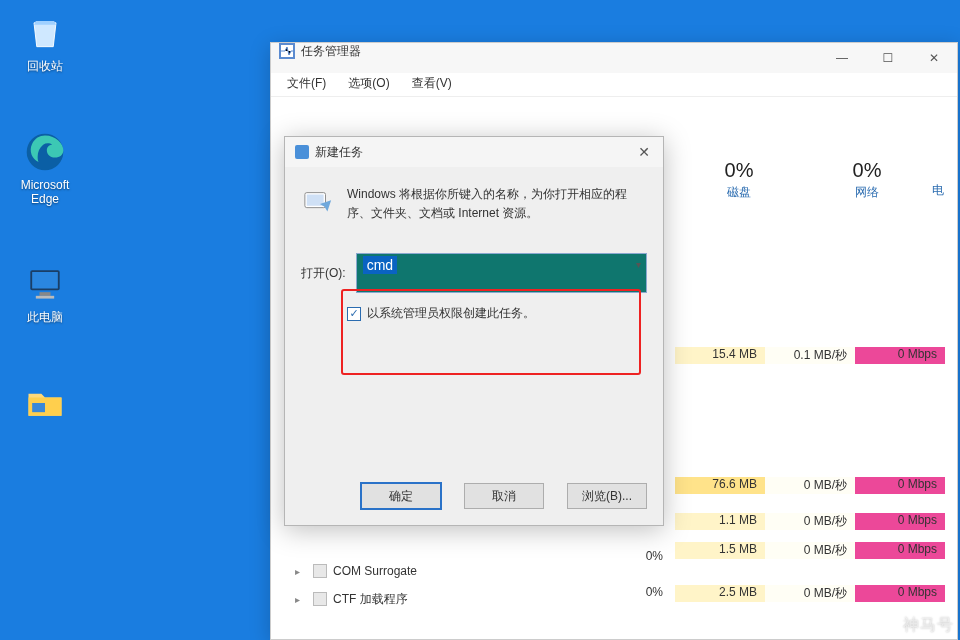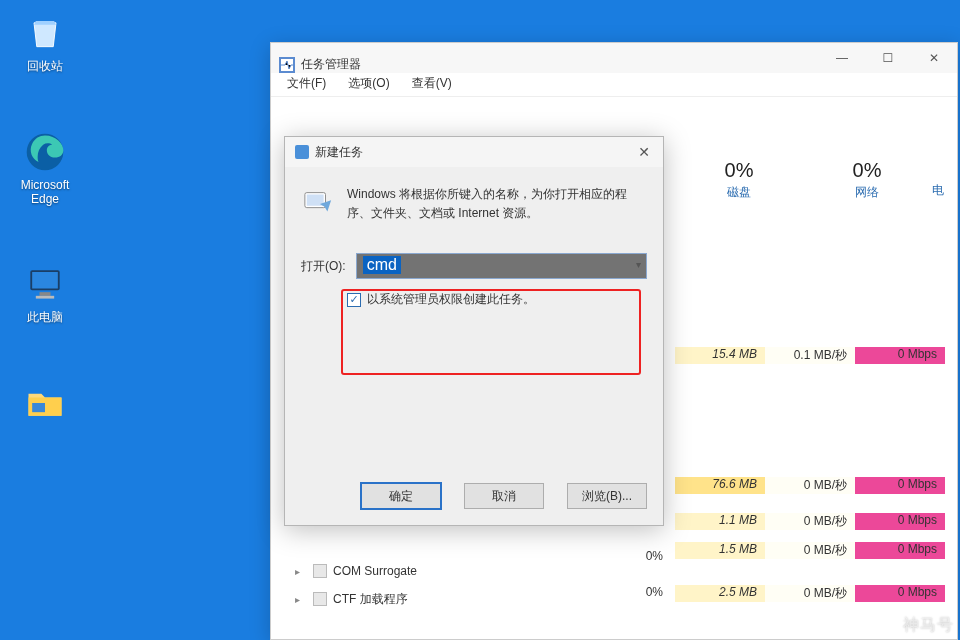--- a/index.html
+++ b/index.html
@@ -11,21 +11,21 @@
   .desktop-icon { width: 70px; display: flex; flex-direction: column; align-items: center; gap: 4px; color: #fff; font-size: 12px; text-align: center; text-shadow: 0 1px 2px rgba(0,0,0,.5); }
   .dicon { width: 44px; height: 44px; display: flex; align-items: center; justify-content: center; }
   .dicon svg { width: 44px; height: 44px; }
 
   
   .taskmgr {
     position: absolute; top: 42px; left: 270px; width: 688px; height: 598px;
     background: #fff; border: 1px solid #ccc; box-shadow: 0 4px 20px rgba(0,0,0,.2);
     display: flex; flex-direction: column;
   }
-  .titlebar { height: 30px; display: flex; align-items: flex-end; padding: 0 8px; background: #f7f7f7; position: relative; }
+  .titlebar { height: 30px; display: flex; align-items: flex-start; padding: 0 8px; background: #f7f7f7; position: relative; }
   .titlebar .appicon { width: 16px; height: 16px; margin-right: 6px; }
   .titlebar .title { font-size: 12px; color: #333; }
   .win-controls { position: absolute; right: 0; top: 0; height: 30px; display: flex; }
   .win-btn { width: 46px; height: 30px; display:flex; align-items:center; justify-content:center; font-size: 12px; color:#555; }
 
   .menubar { height: 24px; display: flex; gap: 14px; padding: 0 12px; font-size: 12px; color: #333; background:#fff; border-bottom: 1px solid #eee;}
   .menu-item { padding: 2px 4px; }
 
   .tm-body { flex: 1; position: relative; background:#fff; }
 
@@ -37,21 +37,21 @@
   .col .pct { font-size: 20px; color:#222; }
   .col .lbl { font-size: 12px; color:#2b6cb0; margin-top: 2px; }
   .col.extra { flex: 0 0 14px; font-size: 12px; color:#2b6cb0; align-self: flex-end; padding-bottom: 2px; }
 
   
   .rows-area { position:absolute; top: 240px; left: 20px; right: 12px; }
   .row { height: 36px; display:flex; align-items:center; font-size: 12px; color:#333;}
   .row .left-spacer { flex: 1; }
   .row .cells { width: 270px; display:flex; }
   .cell { flex:1; text-align:right; padding-right: 8px; }
-  .cell.mem { background:#fff4c8;font-style:italic; }
+  .cell.mem { background:#fff4c8; }
   .cell.mem.hi { background:#ffe38a; }
   .cell.disk { background:#fffef5; }
   .cell.net { background:#ec4899; }
 
   .proc-list { position:absolute; left: 20px; top: 460px; right: 300px; font-size: 12px; color:#333; }
   .proc-row { display:flex; align-items:center; gap:6px; height: 28px; padding-left: 4px;}
   .chev { width:12px; color:#888; font-size:10px; }
   .picon { width:14px; height:14px; background:#e8e8e8; border:1px solid #bbb; }
 
   
@@ -64,22 +64,22 @@
   .run-title .close { position:absolute; right:10px; top:6px; width:18px; height:18px; font-size:14px; color:#555; text-align:center; line-height:18px;}
   .run-body { flex:1; padding: 18px 16px 0 16px; position:relative; }
   .run-desc { display:flex; gap:12px; font-size:12px; color:#333; line-height:1.6; }
   .run-desc .ricon { width:34px; height:34px; flex-shrink:0; display:flex; align-items:center; justify-content:center;}
   .run-desc .ricon svg { width:30px; height:30px; }
 
   .open-row { display:flex; align-items:center; gap:10px; margin-top: 30px; }
   .open-label { font-size:12px; color:#333; }
   .open-input-wrap { flex:1; position:relative; }
   .open-input {
-    width: 100%; height: 26px; border: 1px solid #8aa8d0; background:#737373;
-    font-size:16px; padding: 2px 22px 2px 6px; color:#fff;
+    width: 100%; height: 40px; border: 1px solid #8aa8d0; background:#0f766e;
+    font-size:14px; padding: 2px 22px 2px 6px; color:#fff;
   }
   .open-input .sel {
     display:inline-block; background:#0a63c2; color:#fff; padding: 0 4px; line-height: 18px;
   }
   .open-dd { position:absolute; right:6px; top:6px; font-size:10px; color:#555; }
 
   .admin-row { margin: 12px 0 0 46px; display:flex; align-items:center; gap:6px; font-size:12px; color:#333;}
   .chk { width:14px; height:14px; border:1px solid #2b6cb0; display:flex; align-items:center; justify-content:center; color:#2b6cb0; font-size:11px; background:#fff;}
 
   .highlight-box {

